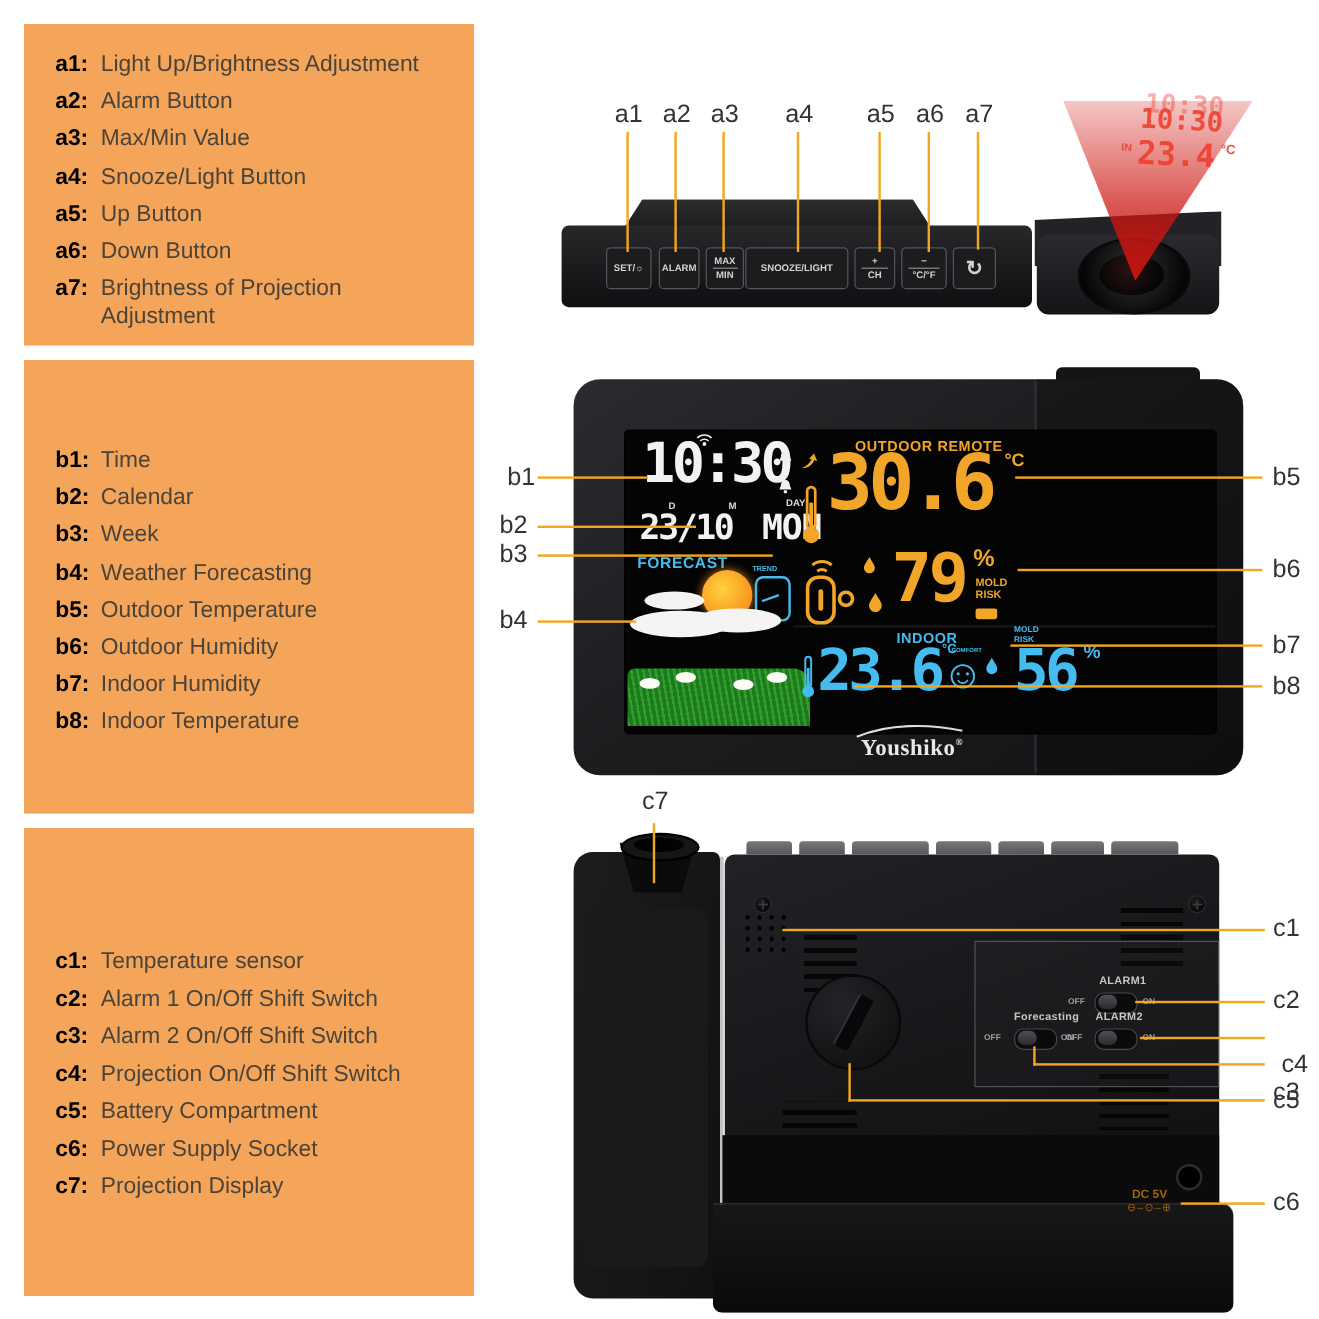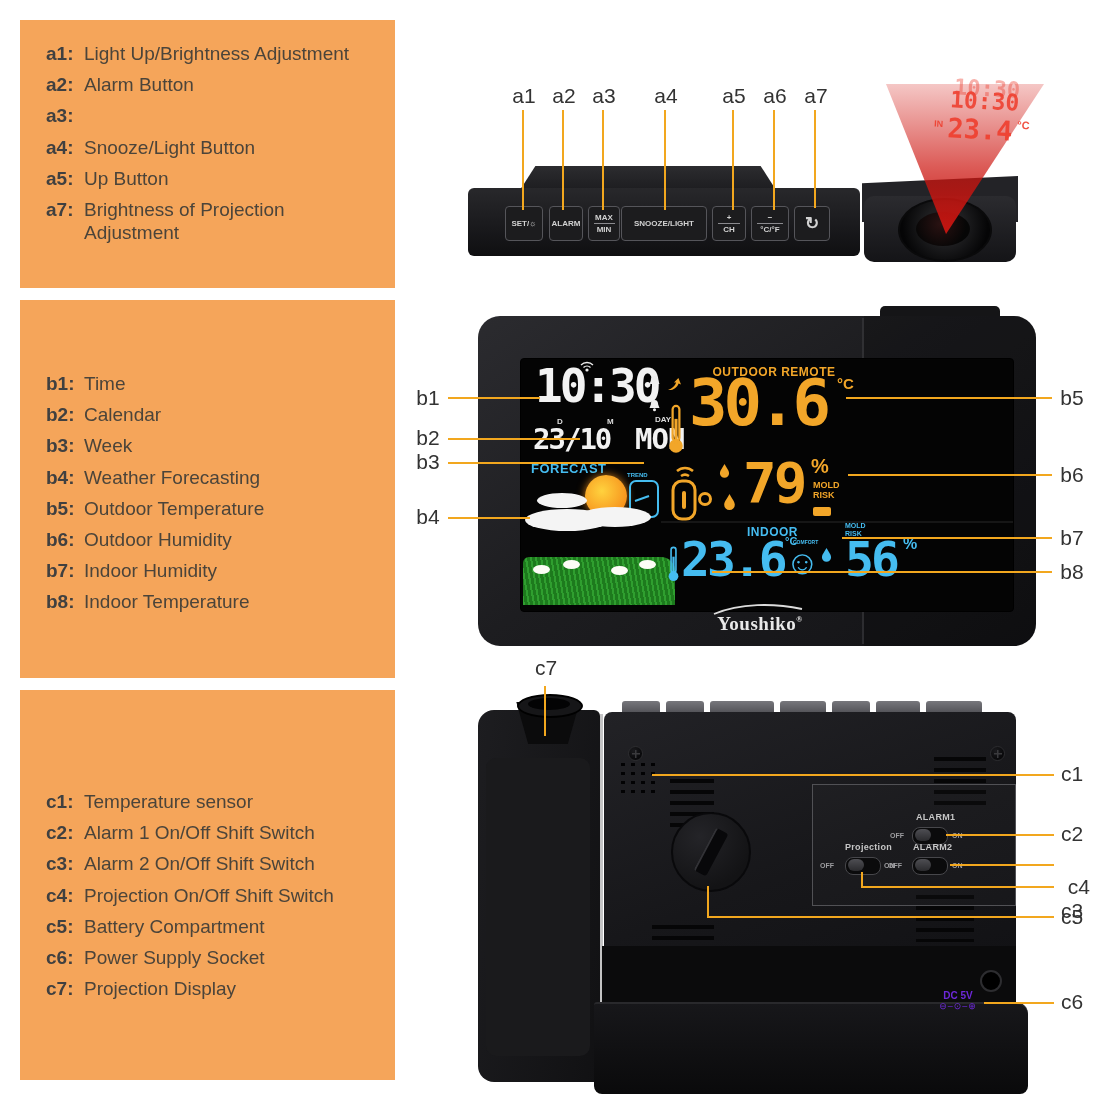--- a/index.html
+++ b/index.html
@@ -3,21 +3,21 @@
 <meta charset="utf-8">
 <style>
   html,body{margin:0;padding:0;background:#fff;}
   .canvas{position:relative;width:1099px;height:1099px;background:#fff;overflow:hidden;
           font-family:"Liberation Sans",sans-serif;}
   .abs{position:absolute;}
   
   .legend{position:absolute;left:20px;width:375px;background:var(--panel-orange,#F5A55A);
           box-sizing:border-box;padding:22px 14px 10px 26px;}
   .lrow{display:flex;margin-bottom:8px;font-size:19px;color:#4b443a;line-height:1.22;}
-  .lid{width:38px;flex:none;font-weight:bold;color:#404040;}
+  .lid{width:38px;flex:none;font-weight:bold;color:#000000;}
   .ltext{flex:1;}
   
   .co{position:absolute;font-size:21px;color:#333;width:36px;text-align:center;}
   .hline{position:absolute;height:2px;background:var(--line,#F2A71E);}
   .vline{position:absolute;width:2px;background:var(--line,#F2A71E);}
   .seg{font-family:"DejaVu Sans Mono",monospace;font-weight:bold;line-height:1;}
   
   .tbtn{position:absolute;background:#1c1c1e;border:1px solid #55555a;border-radius:4px;
         color:#d2d2d2;font-size:8px;font-weight:bold;display:flex;flex-direction:column;
         align-items:center;justify-content:center;text-align:center;box-sizing:border-box;line-height:1.15;}
@@ -47,28 +47,33 @@
     <div class="lrow">
         <span class="lid">a1:</span>
         <span class="ltext">Light Up/Brightness Adjustment</span>
       </div>
     <div class="lrow">
         <span class="lid">a2:</span>
         <span class="ltext">Alarm Button</span>
       </div>
     <div class="lrow">
         <span class="lid">a3:</span>
+        <span class="ltext">Max/Min Value</span>
       </div>
     <div class="lrow">
         <span class="lid">a4:</span>
         <span class="ltext">Snooze/Light Button</span>
       </div>
     <div class="lrow">
         <span class="lid">a5:</span>
         <span class="ltext">Up Button</span>
+      </div>
+    <div class="lrow">
+        <span class="lid">a6:</span>
+        <span class="ltext">Down Button</span>
       </div>
     <div class="lrow">
         <span class="lid">a7:</span>
         <span class="ltext">Brightness of Projection Adjustment</span>
       </div>
   </div>
 
   <div class="legend" style="top:300px;height:378px;padding-top:72px;">
     <div class="lrow">
         <span class="lid">b1:</span>
@@ -299,21 +304,21 @@
         </svg>
       <div class="abs seg" style="left:324px;top:176px;font-size:48px;letter-spacing:-3px;color:var(--dblue,#45BCF0);">56</div>
       <div class="abs" style="left:382px;top:176px;font-size:16px;font-weight:bold;color:var(--dblue,#45BCF0);">%</div>
     </div>
 
     <svg class="abs" style="left:712px;top:602px;" width="92" height="13" viewBox="0 0 92 13">
         <path d="M2 12 C 28 1 62 1 90 7" stroke="#dcdcdc" fill="none" stroke-width="1.8"></path>
       </svg>
     <div class="abs" style="left:700px;top:613px;width:120px;text-align:center;font-family:'Liberation Serif',serif;font-weight:bold;font-size:19px;letter-spacing:.5px;color:#e9e9e9;"><span>Youshiko</span><span style="font-size:8px;vertical-align:8px;">®</span></div>
 
-    <div class="co" style="left:410px;top:386px;">b1</div>
+    <div class="co" style="left:410px;top:386px;text-align:right;">b1</div>
     <div class="co" style="left:410px;top:426px;">b2</div>
     <div class="co" style="left:410px;top:450px;">b3</div>
     <div class="co" style="left:410px;top:505px;">b4</div>
     <div class="co" style="left:1054px;top:386px;">b5</div>
     <div class="co" style="left:1054px;top:463px;">b6</div>
     <div class="co" style="left:1054px;top:526px;text-align:center;">b7</div>
     <div class="co" style="left:1054px;top:560px;">b8</div>
     <div class="hline" style="left:448px;top:397px;width:92px;"></div>
     <div class="hline" style="left:448px;top:438px;width:132px;"></div>
     <div class="hline" style="left:448px;top:462px;width:196px;"></div>
@@ -360,37 +365,37 @@
       <div class="abs" style="left:31px;top:14px;width:12px;height:48px;background:#08080a;border-left:2px solid #323236;border-radius:3px;transform:rotate(28deg);"></div>
     </div>
 
     <div class="abs" style="left:812px;top:784px;width:202px;height:120px;border:1px solid #515155;background:rgba(255,255,255,0.02);"></div>
     <div class="swlabel" style="left:916px;top:812px;">ALARM1</div>
     <div class="onoff" style="left:890px;top:832px;">OFF</div>
     <div class="sw" style="left:912px;top:827px;">
         <i></i>
       </div>
     <div class="onoff" style="left:952px;top:832px;">ON</div>
-    <div class="swlabel" style="left:845px;top:842px;">Projection</div>
+    <div class="swlabel" style="left:845px;top:842px;">Forecasting</div>
     <div class="onoff" style="left:820px;top:862px;">OFF</div>
     <div class="sw" style="left:845px;top:857px;">
         <i></i>
       </div>
     <div class="onoff" style="left:884px;top:862px;">ON</div>
     <div class="swlabel" style="left:913px;top:842px;">ALARM2</div>
     <div class="onoff" style="left:888px;top:862px;">OFF</div>
     <div class="sw" style="left:912px;top:857px;">
         <i></i>
       </div>
     <div class="onoff" style="left:952px;top:862px;">ON</div>
 
     <div class="abs" style="left:602px;top:946px;width:414px;height:66px;background:#0b0b0c;"></div>
     <div class="abs" style="left:594px;top:1002px;width:434px;height:90px;border-radius:3px 12px 8px 8px;background:linear-gradient(180deg,#17171a,#0a0a0b);border-top:2px solid #29292c;"></div>
     <div class="abs" style="left:980px;top:970px;width:18px;height:18px;border-radius:50%;background:#000;border:2px solid #2d2d30;"></div>
-    <div class="abs" style="left:926px;top:990px;width:64px;text-align:center;color:#6d28d9;">
+    <div class="abs" style="left:926px;top:990px;width:64px;text-align:center;color:#a16207;">
       <div style="font-size:10px;font-weight:bold;">DC 5V</div>
       <div style="font-size:9px;letter-spacing:1px;">⊖–⊙–⊕</div>
     </div>
 
     <div class="co" style="left:528px;top:656px;">c7</div>
     <div class="vline" style="left:544px;top:686px;height:50px;"></div>
     <div class="co" style="left:1054px;top:762px;">c1</div>
     <div class="hline" style="left:652px;top:774px;width:402px;"></div>
     <div class="co" style="left:1054px;top:822px;">c2</div>
     <div class="hline" style="left:946px;top:834px;width:108px;"></div>

